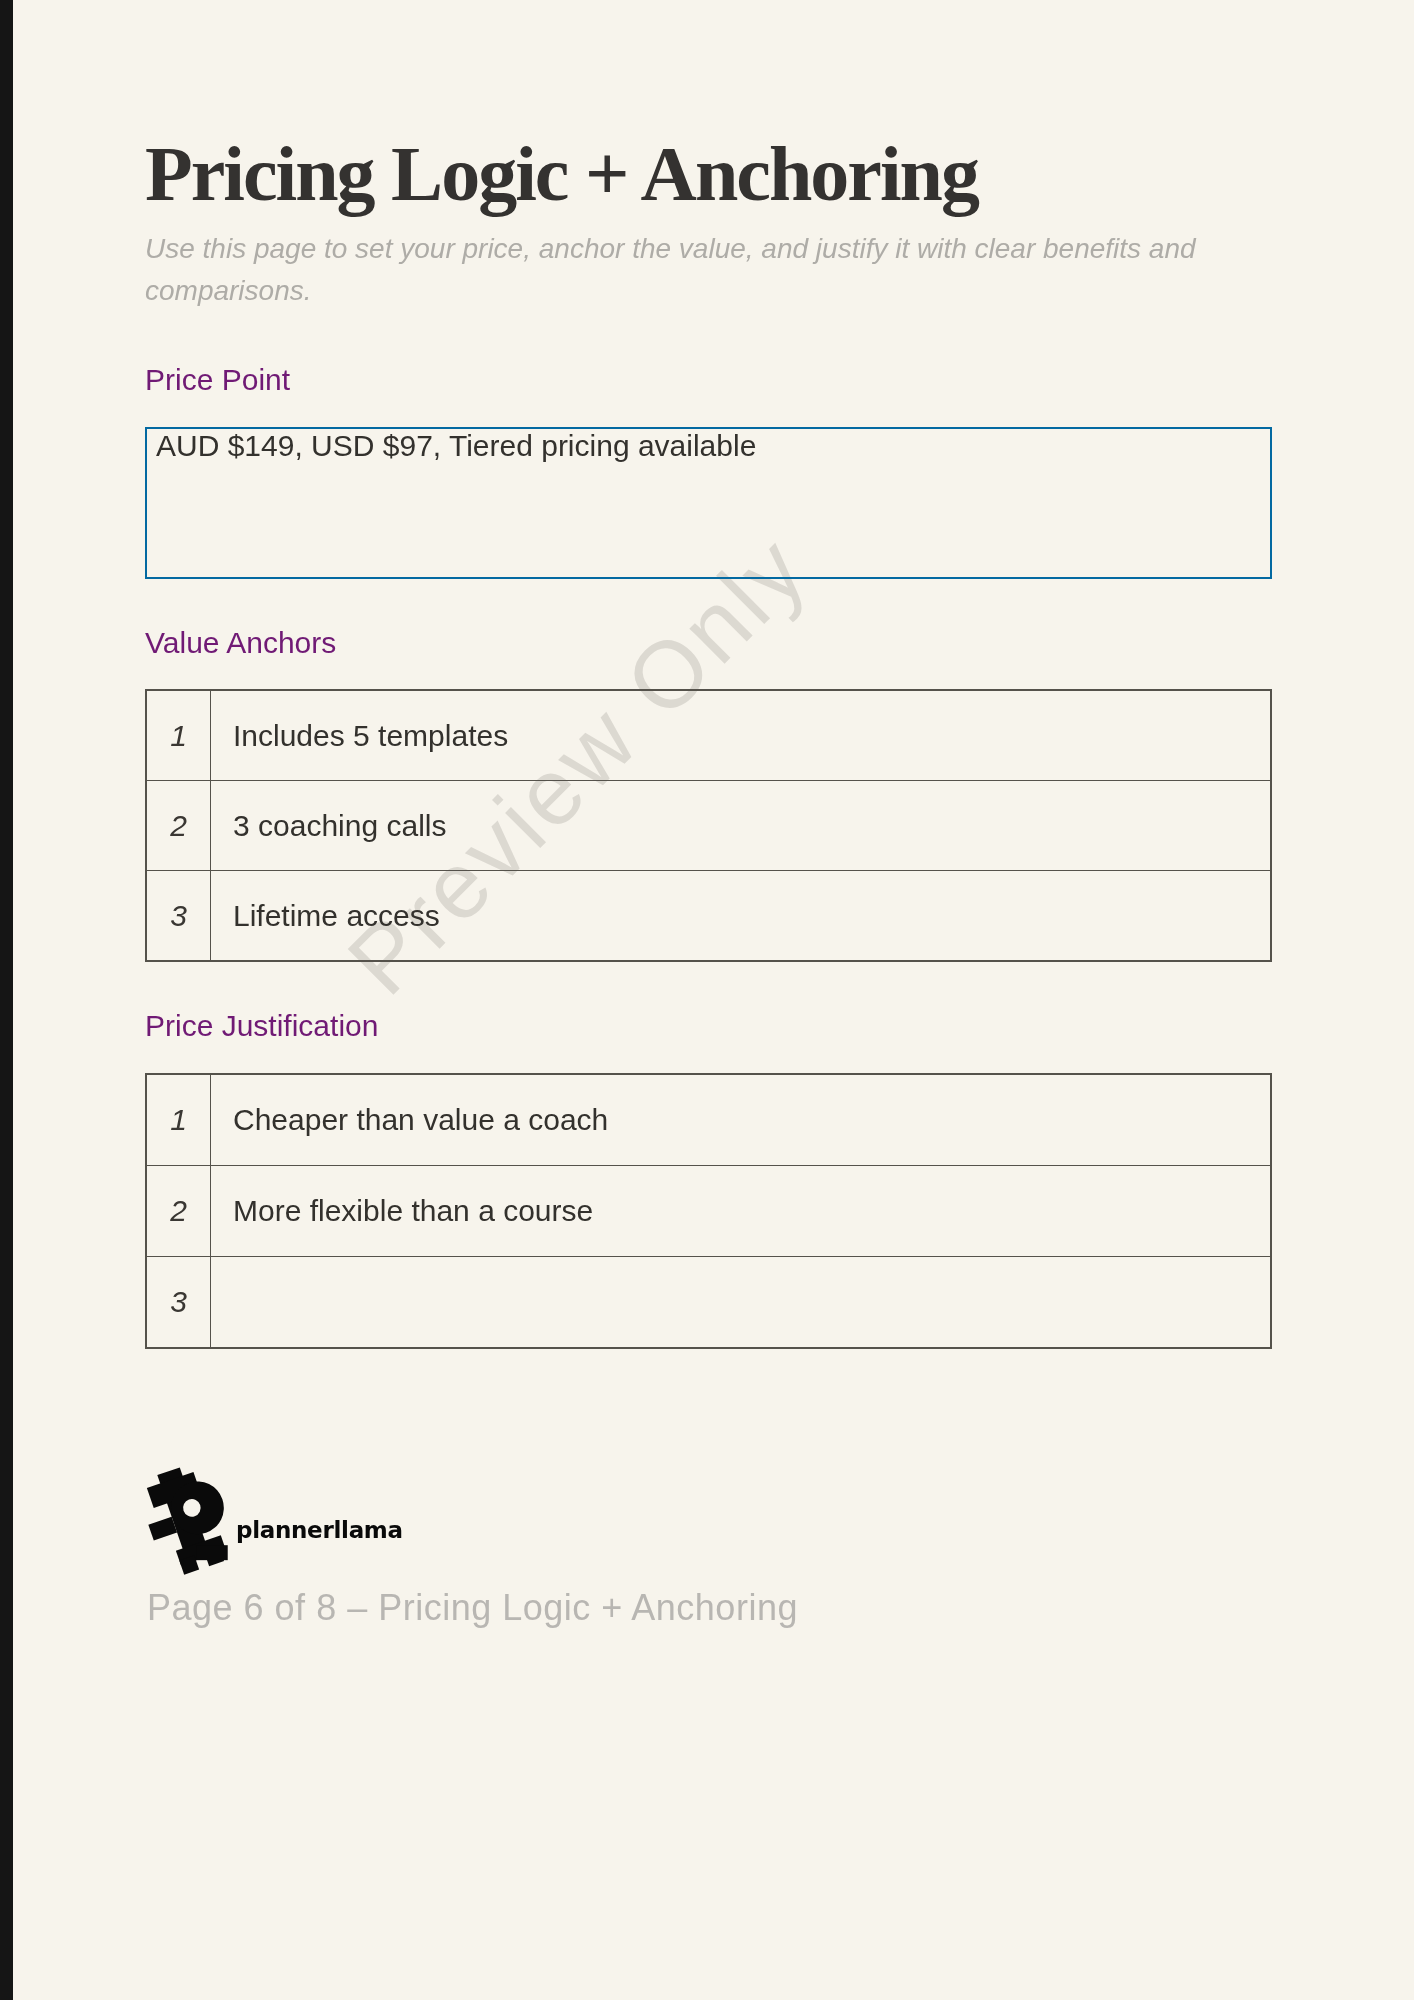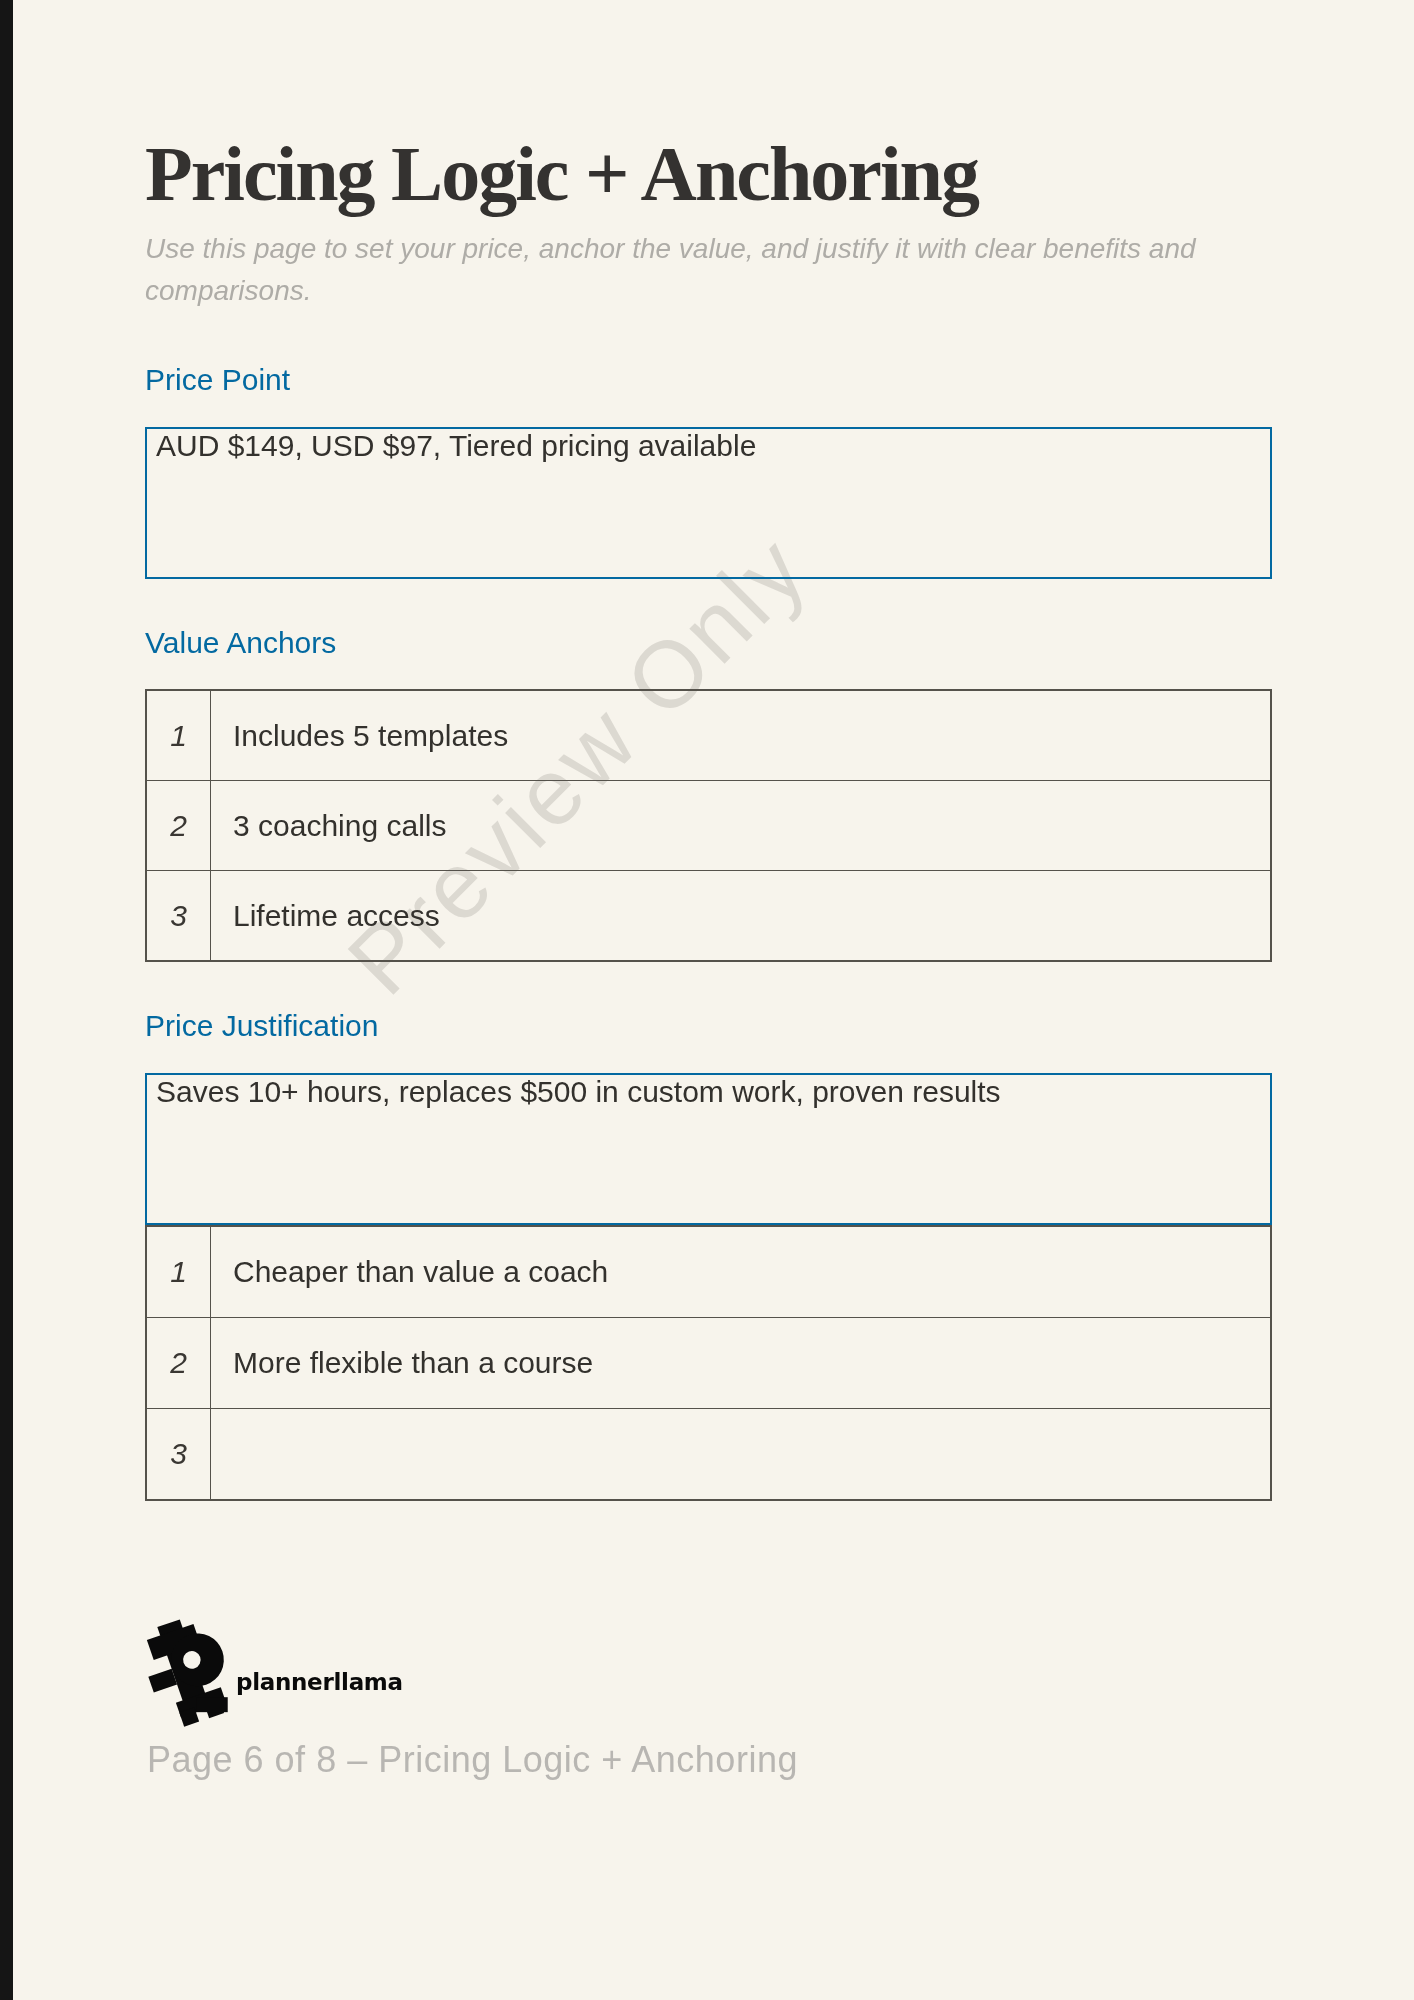--- a/index.html
+++ b/index.html
@@ -22,21 +22,21 @@
     font-size:78px;line-height:1.08;letter-spacing:-2px;
     color:#343230;white-space:nowrap;
   }
   .subtitle{
     margin:12px 0 16px 0;max-width:1090px;
     font-style:italic;font-size:28px;line-height:1.5;
     color:#aeaca7;
   }
   .section-label{
     margin:44px 0 26px 0;
-    font-size:30px;line-height:1.35;color:#0369a1;
+    font-size:30px;line-height:1.35;color:#701a75;
   }
   .section-label.first{margin-top:48px;}
   .field-box{
     height:148px;border:2px solid #0369a1;
     display:flex;
     padding-left:9px;font-size:30px;color:#33312d;
     background:transparent;
   }
   .num-table{border:2px solid #55524b;background:transparent;}
   .num-row{display:grid;grid-template-columns:64px 1fr;height:89px;}
@@ -93,23 +93,20 @@
         <div class="num-cell">2</div>
         <div class="text-cell">3 coaching calls</div>
       </div>
       <div class="num-row">
         <div class="num-cell">3</div>
         <div class="text-cell">Lifetime access</div>
       </div>
     </div>
 
     <div class="section-label">Price Justification</div>
-    <div class="field-box">
-      <span>Saves 10+ hours, replaces $500 in custom work, proven results</span>
-    </div>
 
     <div class="num-table">
       <div class="num-row tall">
         <div class="num-cell">1</div>
         <div class="text-cell">Cheaper than value a coach</div>
       </div>
       <div class="num-row tall">
         <div class="num-cell">2</div>
         <div class="text-cell">More flexible than a course</div>
       </div>

